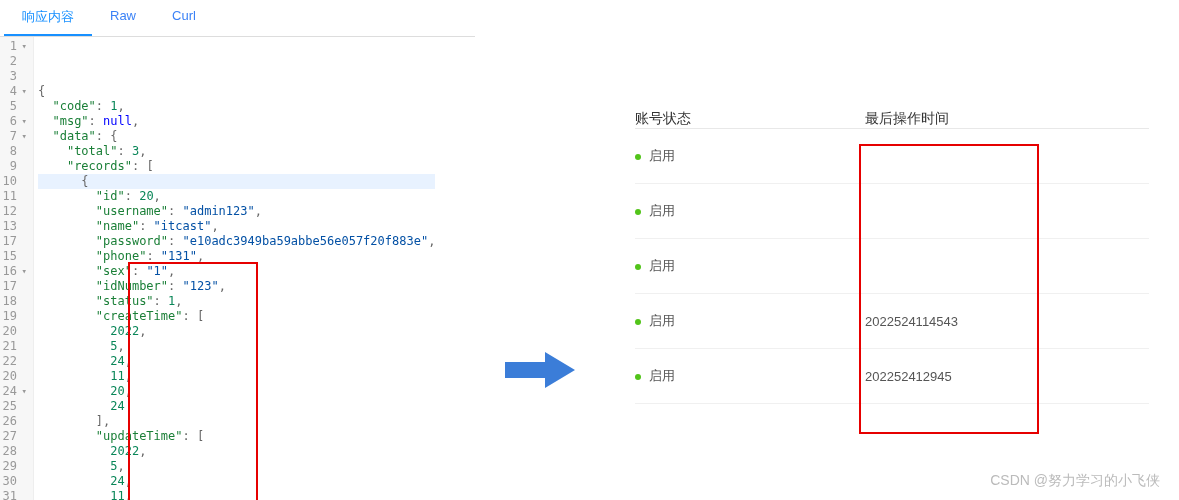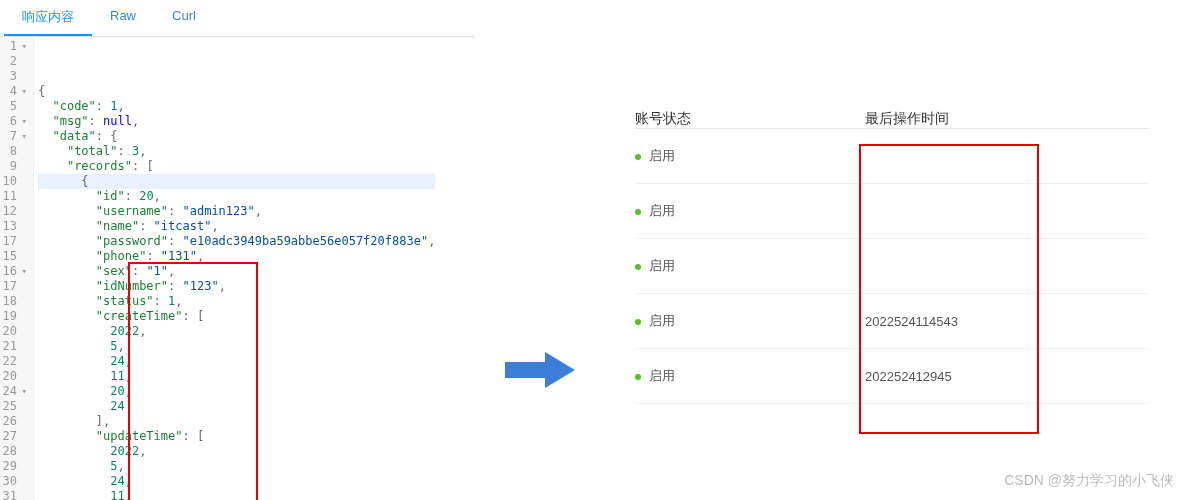--- a/index.html
+++ b/index.html
@@ -22,21 +22,21 @@
     .s-num { color: #098658; }
     .s-kw { color: #0000ff; text-align: center; }
     .redbox { position: absolute; border: 2px solid #e60000; pointer-events: none; }
     .arrow-wrap { width: 130px; display: flex; align-items: center; justify-content: center; padding-top: 240px; }
     .right-panel { flex: 1; padding: 110px 30px 0 30px; position: relative; }
     .tbl-head { display: flex; border-bottom: 1px solid #e8e8e8; font-size: 14px; color: #333; font-weight: 500; }
     .col-status { width: 230px; }
     .col-time { flex: 1; }
     .tbl-row { display: flex; border-bottom: 1px solid #f0f0f0; padding: 18px 0; font-size: 13px; color: #555; align-items: center; }
     .dot { width: 6px; height: 6px; border-radius: 50%; background: #52c41a; display: inline-block; margin-right: 8px; }
-    .watermark { position: absolute; bottom: 10px; right: 5px; color: #bbb; font-size: 14px; }
+    .watermark { position: absolute; bottom: 10px; right: 19px; color: #bbb; font-size: 14px; }
   </style>
 </head>
 <body>
 
 <div class="container">
   <div class="left-panel">
     <div class="tabs">
       <div class="tab active">响应内容</div>
       <div class="tab">Raw</div>
       <div class="tab">Curl</div>

